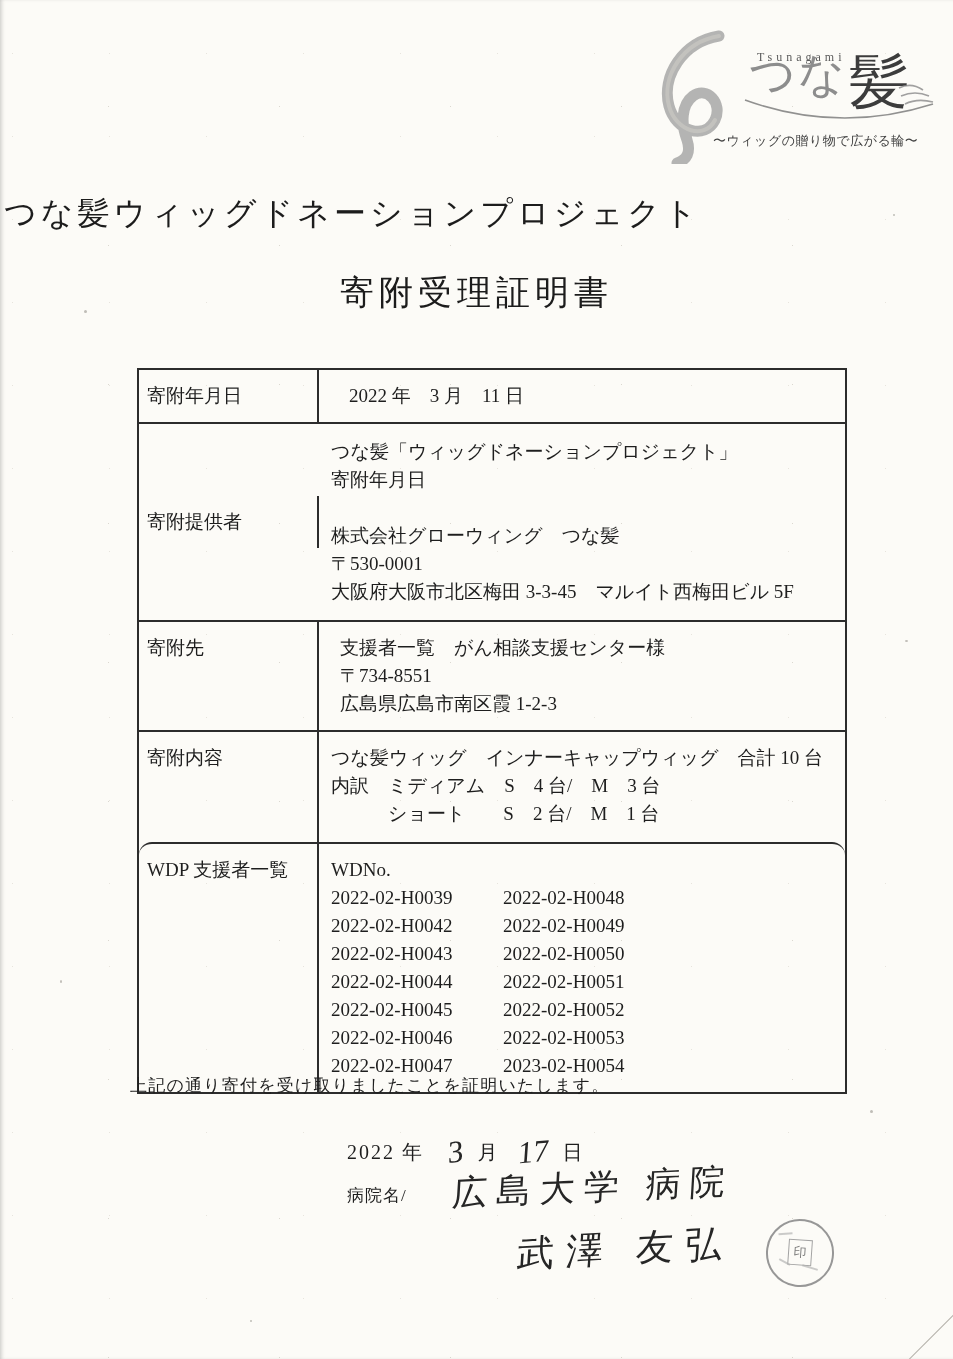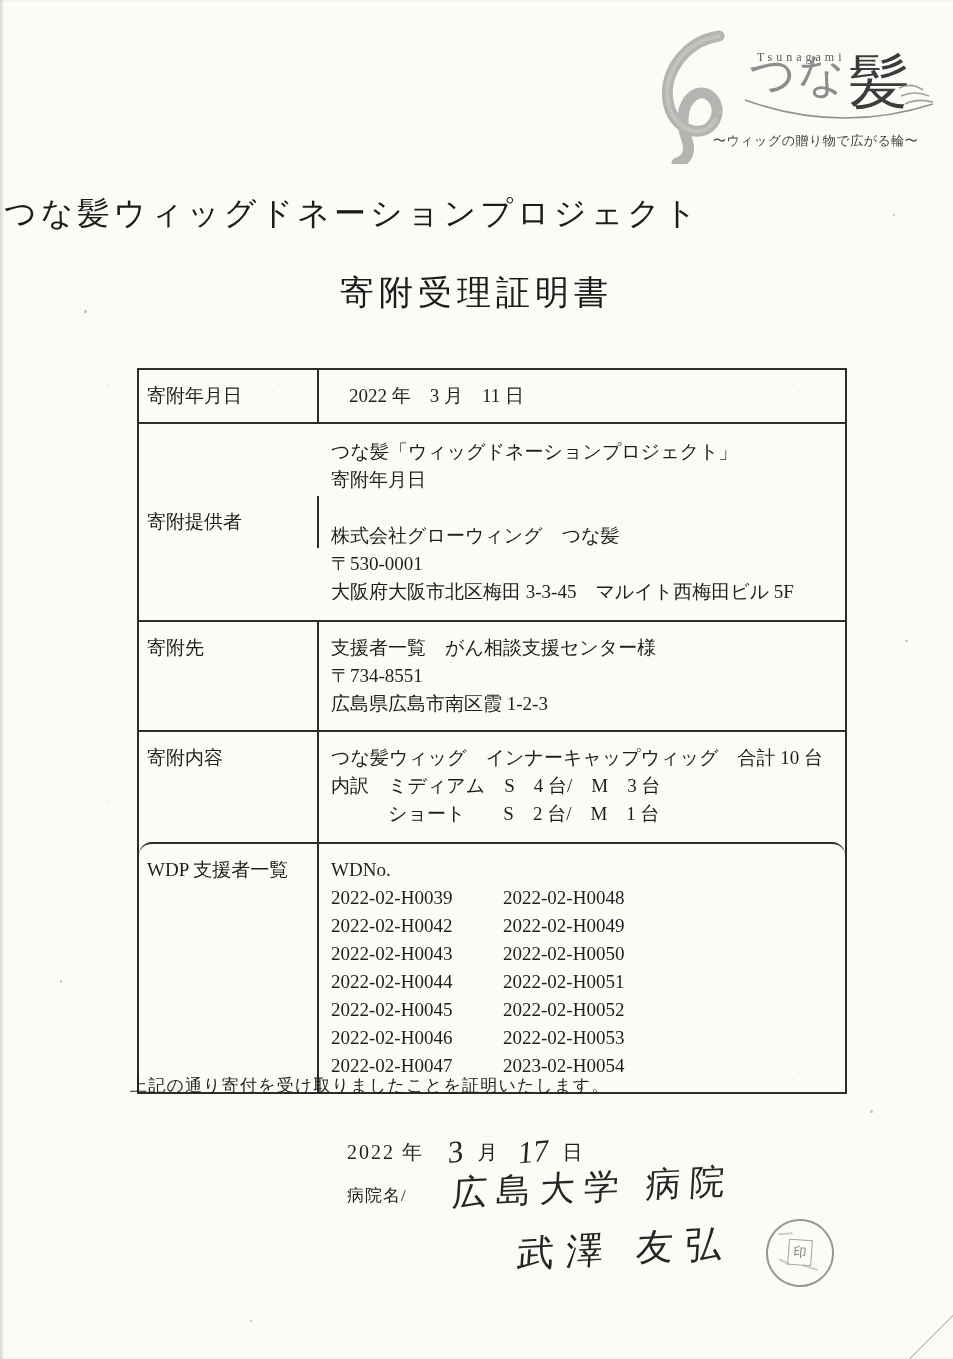--- a/index.html
+++ b/index.html
@@ -35,21 +35,21 @@
     font-size:34px;font-weight:500;letter-spacing:5px;color:#1c1c1c;}
   
   .cert-table{position:absolute;left:137px;top:368px;width:706px;border:2px solid #2c2c2c;}
   .trow{display:flex;border-top:2px solid #2c2c2c;}
   .trow:first-child{border-top:none;}
   .cell{font-size:19px;line-height:28px;padding:12px 8px;}
   .cell-label{width:162px;flex:0 0 162px;border-right:2px solid #2c2c2c;}
   .cell-value{flex:1;padding-left:12px;}
   .cell-line{min-height:28px;white-space:pre-wrap;}
   .r1{min-height:28px;} .r1 .cell-value{padding-left:30px;}
-  .r2{min-height:196px;align-items:center;} .r3{min-height:84px;} .r4{min-height:110px;} .r5{min-height:224px;border-radius:13px;}
+  .r2{min-height:196px;align-items:center;} .r3{min-height:84px;gap:9px;} .r4{min-height:110px;} .r5{min-height:224px;border-radius:13px;}
   .wdn-pair .c1{display:inline-block;width:172px;}
   
   .certify{position:absolute;left:130px;top:1074px;font-size:17px;letter-spacing:1.2px;}
   .date-line{position:absolute;left:347px;top:1134px;display:flex;align-items:center;}
   .date-line .printed{font-size:20px;letter-spacing:2px;}
   .hw{font-family:"Liberation Serif","DejaVu Serif",serif;color:#262626;}
   .hw-month{font-size:31px;margin-left:24px;transform:rotate(-6deg) skewX(-7deg);display:inline-block;}
   .hw-day{font-size:31px;margin-left:18px;transform:rotate(-5deg) skewX(-9deg);display:inline-block;}
   .ml14{margin-left:14px;}
   .hospital-label{position:absolute;left:347px;top:1184px;font-size:17px;letter-spacing:1px;}

